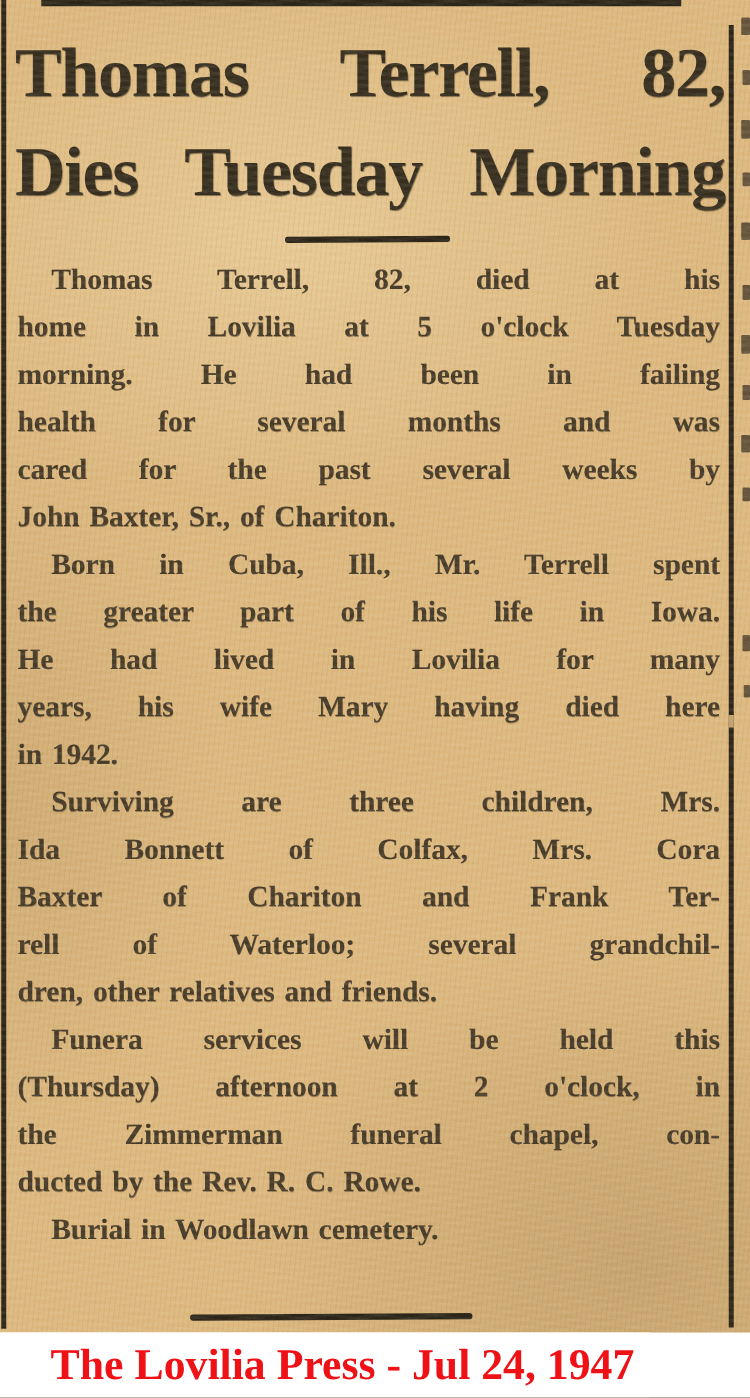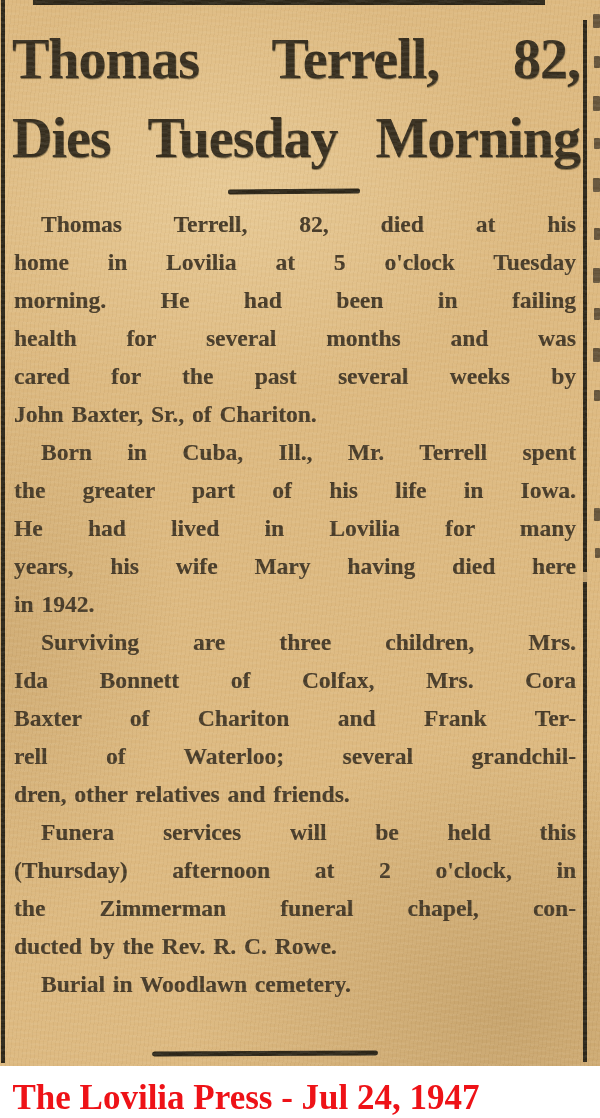--- a/index.html
+++ b/index.html
@@ -53,21 +53,21 @@
   
   .bottom-rule {
     position:absolute; left:152px; top:1051px; width:226px; height:5px;
     background:var(--rule); border-radius:3px; transform:rotate(-0.3deg);
   }
   
   .frag { position:absolute; background:var(--ink); opacity:.8; border-radius:1px; }
   
   .footer {
     position:absolute; left:0; top:1066px; width:492px; height:52px;
-    background:var(--caption_bg); display:flex; align-items:flex-end; justify-content:center;
+    background:var(--caption_bg); display:flex; align-items:center; justify-content:center;padding-left:28px;
   }
   .caption {
     font-size:35px; font-weight:bold; color:var(--caption_red);
     letter-spacing:0px; white-space:nowrap;
   }
 </style>
 </head>
 <body>
 
 <div class="stage">

